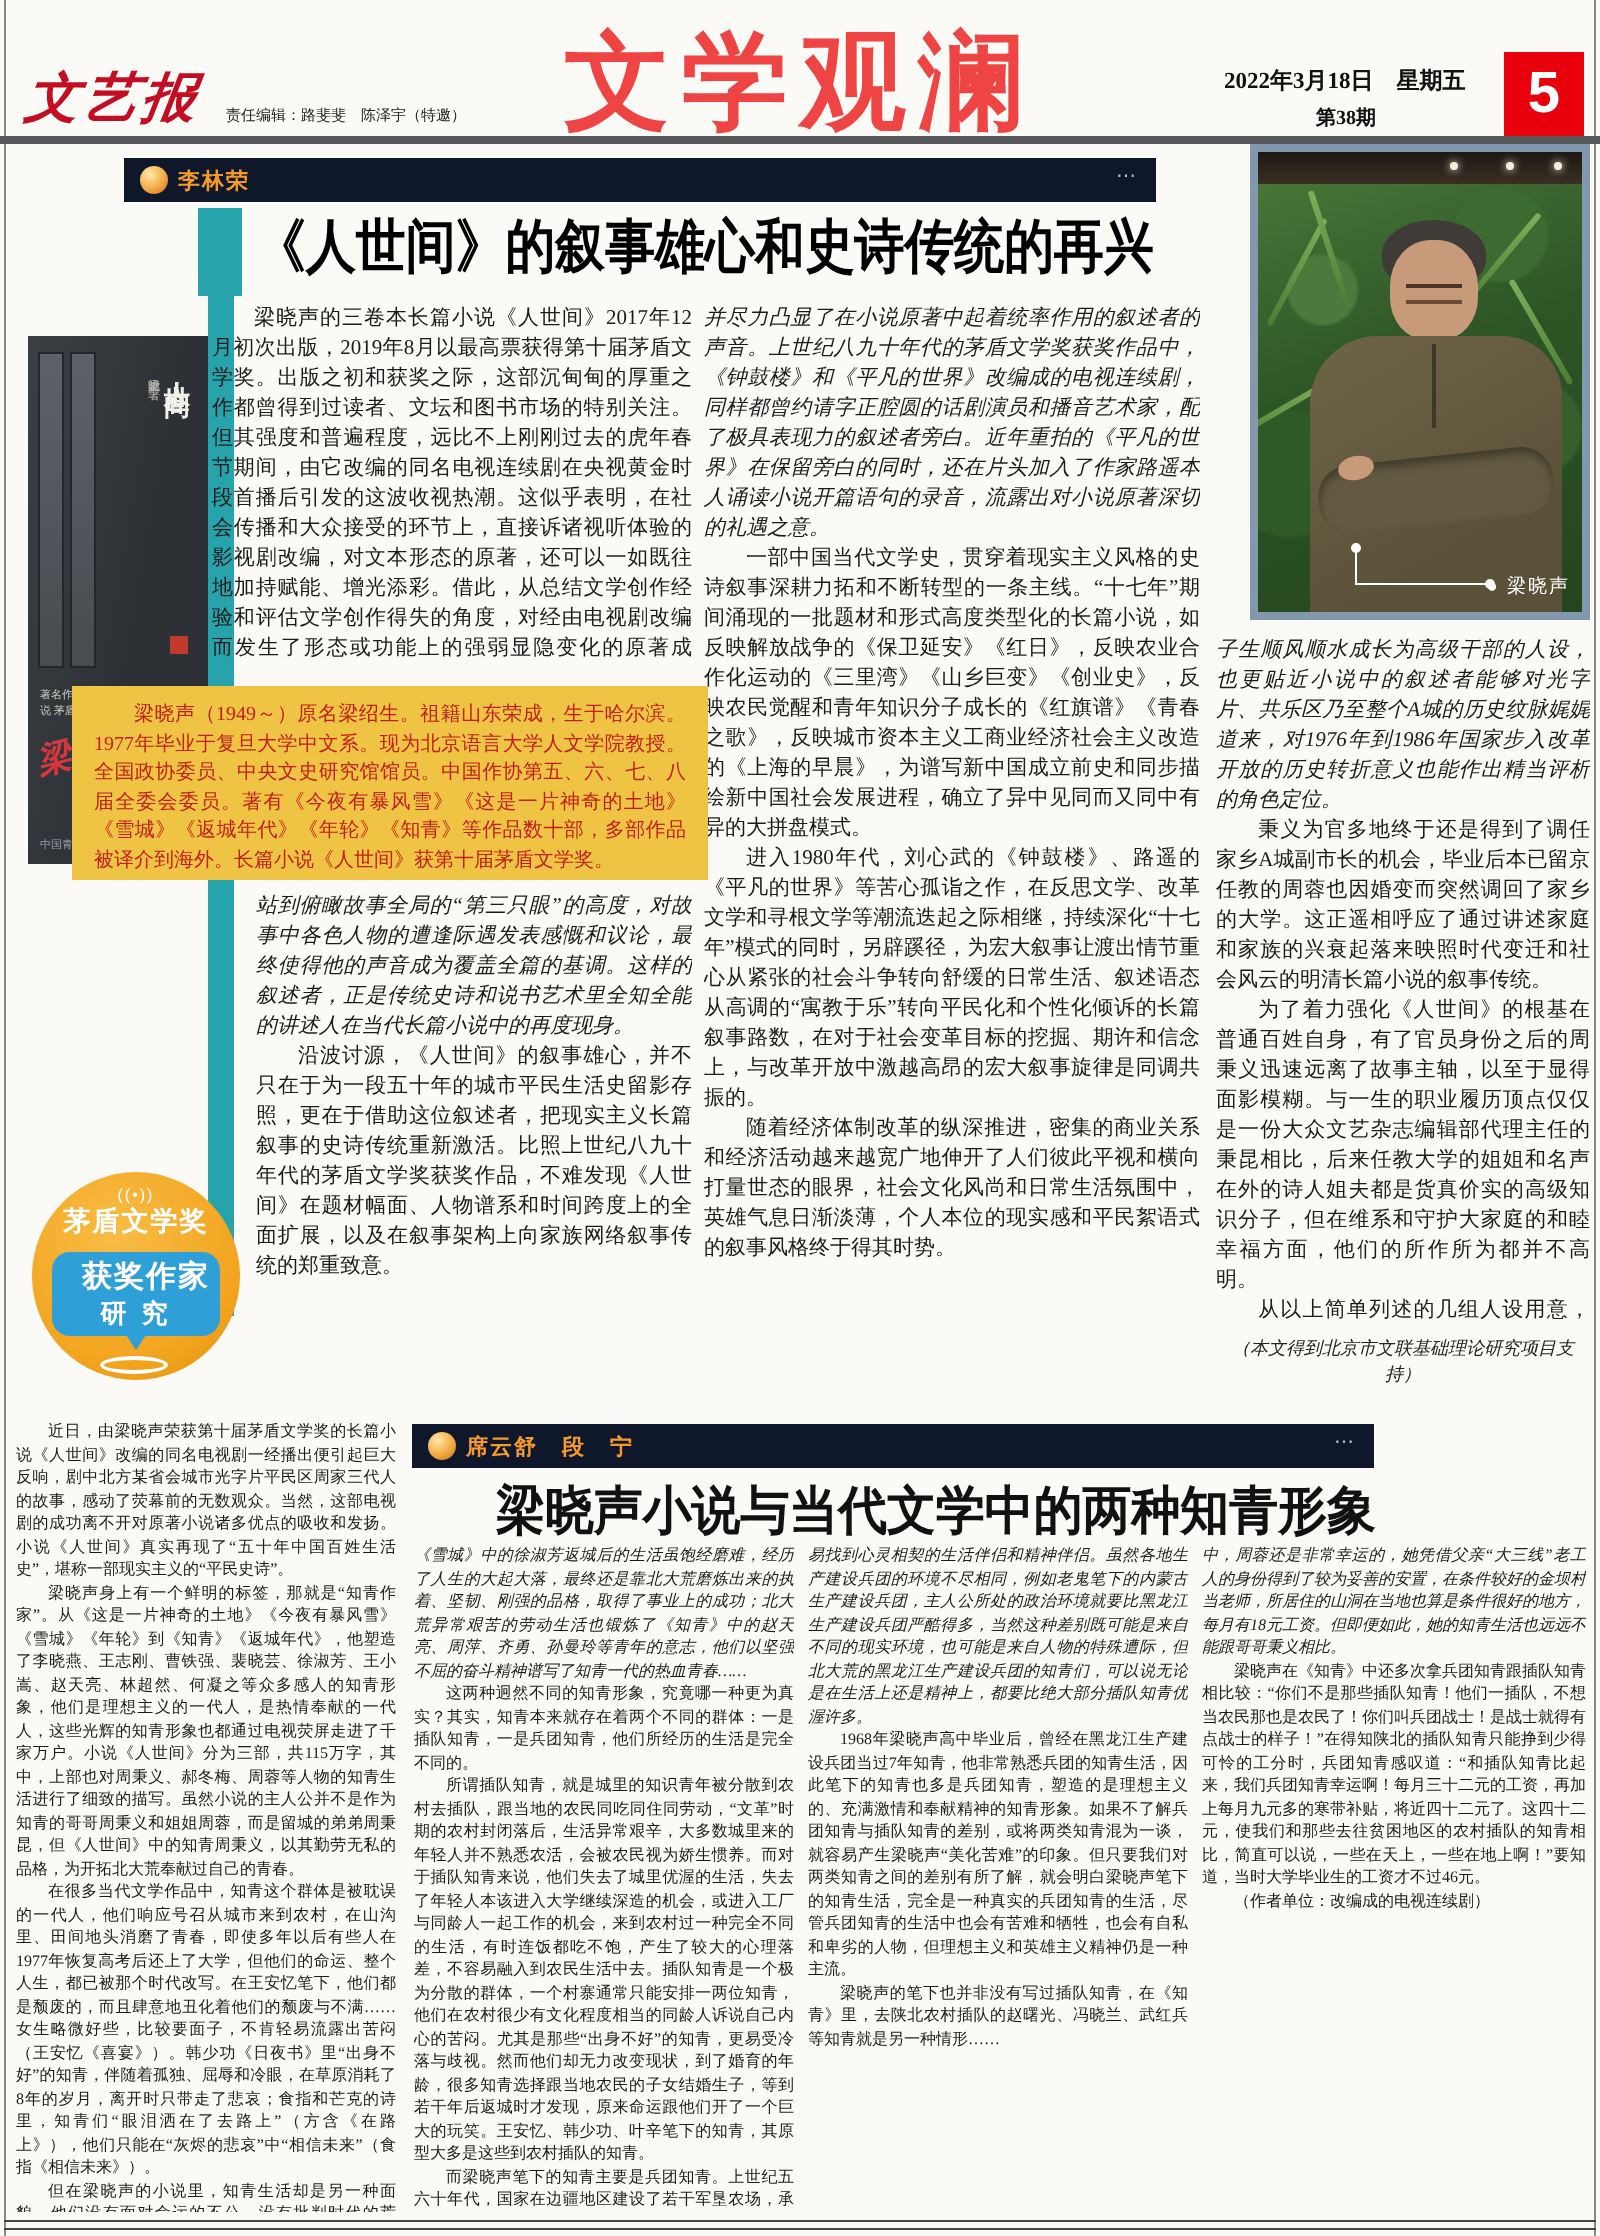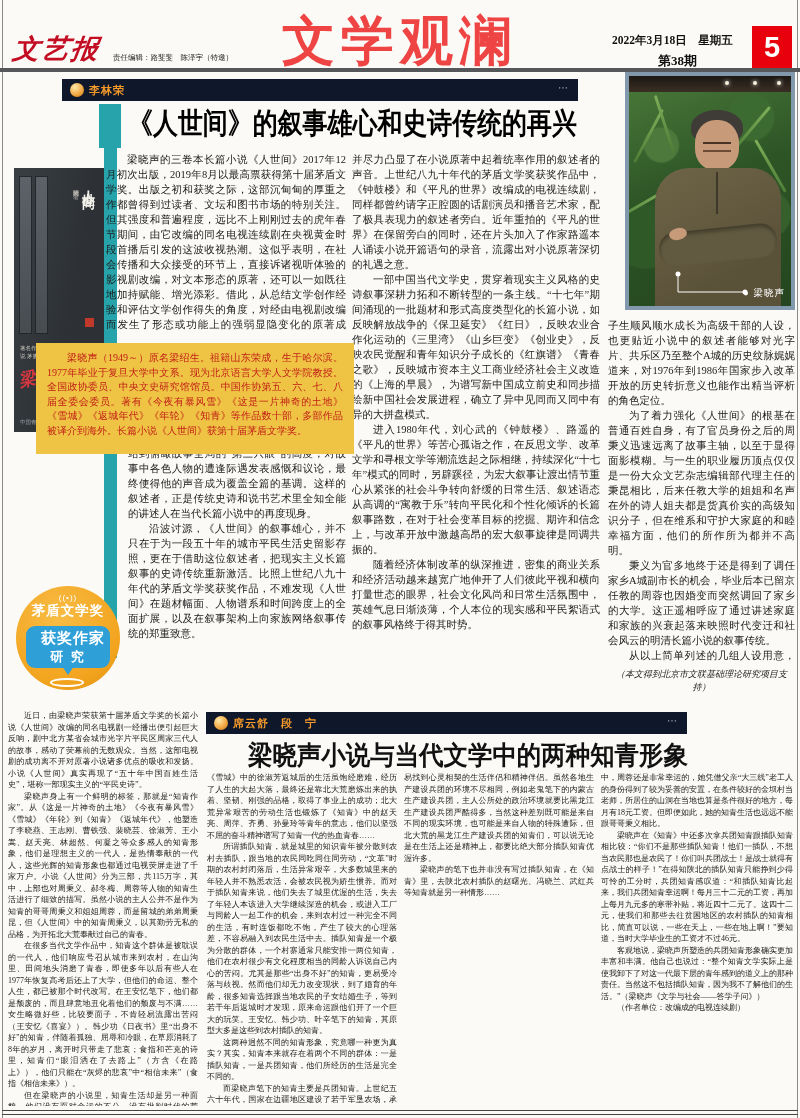--- a/index.html
+++ b/index.html
@@ -8,40 +8,40 @@
 
   
   .edge-v { position:absolute; top:0; width:1px; height:1118px; background:#8a8a8a; }
   .edge-b { position:absolute; left:2px; width:796px; height:1px; background:#444; }
 
   
   .masthead { position:absolute; left:13px; top:31px; color:#c30d23; font-size:27px; font-weight:bold; font-style:italic; font-family:"DejaVu Serif", serif; transform:skewX(-8deg); letter-spacing:2px; white-space:nowrap; }
   .editors { position:absolute; left:97px; top:53px; font-size:7.5px; color:#222; font-family:"Liberation Sans", sans-serif; white-space:nowrap;margin-left:16px; }
   .section-title { position:absolute; left:0; top:6px; width:800px; text-align:center; font-size:53px; font-weight:900; color:#ef4444; font-family:"Liberation Serif", serif; letter-spacing:6px; }
   .date-line1 { position:absolute; left:612px; top:33px; font-size:11.5px; font-weight:bold; color:#111; white-space:nowrap; }
-  .date-line2 { position:absolute; left:658px; top:52px; font-size:13px; font-weight:bold; color:#111;text-align:right; }
+  .date-line2 { position:absolute; left:658px; top:52px; font-size:10px; font-weight:bold; color:#111;text-align:right; }
   .pagenum { position:absolute; left:752px; top:26px; width:40px; height:42px; background:#e8000d; color:#fff; font-size:29px; font-weight:bold; text-align:center; line-height:42px; font-family:"Liberation Sans", sans-serif; }
   .header-bar { position:absolute; left:0; top:68px; width:800px; height:4px; background:#55575a; }
 
   
   .byline-bar { position:absolute; height:22px; background:#0f172a; }
   .byline-bar .medal { position:absolute; left:8px; top:4px; width:14px; height:14px; border-radius:50%; background:radial-gradient(circle at 35% 30%, #ffe9a8, #f0a43c 60%, #b96a10); }
   .byline-bar .aname { position:absolute; left:27px; top:4px; font-size:11px; font-weight:bold; color:#f39a2b; font-family:"Liberation Sans", sans-serif; letter-spacing:1px; white-space:nowrap; }
   .byline-bar .dots { position:absolute; right:9px; top:3px; color:#aebccb; font-size:10px; letter-spacing:1px; }
 
   
   .accent-block { position:absolute; left:99px; top:104px; width:22px; height:44px; background:#27a3ab; }
   .accent-strip { position:absolute; left:104px; top:148px; width:13px; height:510px; background:#27a3ab; }
   .headline1 { position:absolute; left:128px; top:104px; width:460px; font-size:29px; font-weight:900; color:#000; font-family:"Liberation Sans", sans-serif; white-space:nowrap; transform:scaleX(.86); transform-origin:left top; letter-spacing:0px; }
 
   .col { position:absolute; text-align:justify; overflow:hidden; color:#1b1b1b; }
   .t-col { font-size:10.5px; line-height:15px; }
   .b-col { font-size:8px; line-height:11.5px; }
   .col p { text-indent:2em; }
-  .col p.cont { text-indent:0; }
+  .col p.cont { text-indent:0;font-style:italic; }
 
   .footnote1 { position:absolute; left:608px; top:668px; width:187px; font-size:9px; color:#222; text-align:center; font-style:italic; }
 
   
   .photo { position:absolute; left:625px; top:72px; width:170px; height:238px; border:4px solid #8198ad; background:
       radial-gradient(circle at 20% 30%, #4d7a3c 0 8%, transparent 9%),
       radial-gradient(circle at 75% 18%, #3c6b31 0 10%, transparent 11%),
       radial-gradient(circle at 10% 70%, #2f5a28 0 14%, transparent 15%),
       radial-gradient(circle at 85% 60%, #355f2b 0 12%, transparent 13%),
       linear-gradient(160deg, #4a7a3a 0%, #2e5526 45%, #24451f 100%);
@@ -63,21 +63,21 @@
   .book { position:absolute; left:14px; top:168px; width:90px; height:264px; background:linear-gradient(100deg,#3a3f44,#2d3136 60%); overflow:hidden; }
   .book .spine { position:absolute; top:8px; width:13px; height:158px; background:linear-gradient(#5d6268,#474c51); border:1px solid #23262a; }
   .book .vtitle { position:absolute; right:7px; top:12px; color:#f2f0ea; font-size:13px; letter-spacing:3px; writing-mode:vertical-rl; font-weight:bold; }
   .book .vauthor { position:absolute; right:24px; top:16px; color:#b9b6ae; font-size:6px; writing-mode:vertical-rl; letter-spacing:1px; }
   .book .blurb { position:absolute; left:6px; top:176px; color:#cfccc2; font-size:5.5px; line-height:8px; width:78px; }
   .book .seal { position:absolute; right:10px; top:150px; width:9px; height:9px; background:#c0392b; }
   .book .sig { position:absolute; left:4px; bottom:46px; color:#d4373e; font-size:17px; font-style:italic; font-weight:bold; transform:rotate(-14deg); font-family:"DejaVu Serif", serif; letter-spacing:2px; }
   .book .pub { position:absolute; left:6px; bottom:6px; color:#9aa0a6; font-size:5.5px; }
 
   
-  .bio { position:absolute; left:36px; top:343px; width:318px; height:111px; background:#efc445; padding:8px 11px; color:#c22017; font-size:10px; line-height:14.5px; text-align:justify; overflow:hidden; }
+  .bio { position:absolute; left:36px; top:343px; width:318px; height:97px; background:#efc445; padding:8px 11px; color:#c22017; font-size:10px; line-height:14.5px; text-align:justify; overflow:hidden; }
   .bio p { text-indent:2em; }
 
   
   .qr-panel { position:absolute; left:10px; top:450px; width:90px; height:114px; background:#46586e; text-align:center; overflow:hidden; }
   .qr-code { position:relative; width:54px; height:54px; background:#fff; margin:7px auto 3px auto;
     background-image:
       linear-gradient(90deg,#111 25%,transparent 25% 50%,#111 50% 75%,transparent 75%),
       linear-gradient(#111 25%,transparent 25% 50%,#111 50% 75%,transparent 75%);
     background-size:9px 9px; background-blend-mode:screen; }
   .qr-code .finder { position:absolute; width:12px; height:12px; border:2px solid #111; background:#fff; }
@@ -172,22 +172,22 @@
       <p>沿波讨源，《人世间》的叙事雄心，并不只在于为一段五十年的城市平民生活史留影存照，更在于借助这位叙述者，把现实主义长篇叙事的史诗传统重新激活。比照上世纪八九十年代的茅盾文学奖获奖作品，不难发现《人世间》在题材幅面、人物谱系和时间跨度上的全面扩展，以及在叙事架构上向家族网络叙事传统的郑重致意。</p>
     </div>
   <div class="col t-col" style="left:352px; top:152px; width:248px; height:540px;">
       <p class="cont">并尽力凸显了在小说原著中起着统率作用的叙述者的声音。上世纪八九十年代的茅盾文学奖获奖作品中，《钟鼓楼》和《平凡的世界》改编成的电视连续剧，同样都曾约请字正腔圆的话剧演员和播音艺术家，配了极具表现力的叙述者旁白。近年重拍的《平凡的世界》在保留旁白的同时，还在片头加入了作家路遥本人诵读小说开篇语句的录音，流露出对小说原著深切的礼遇之意。</p>
       <p>一部中国当代文学史，贯穿着现实主义风格的史诗叙事深耕力拓和不断转型的一条主线。“十七年”期间涌现的一批题材和形式高度类型化的长篇小说，如反映解放战争的《保卫延安》《红日》，反映农业合作化运动的《三里湾》《山乡巨变》《创业史》，反映农民觉醒和青年知识分子成长的《红旗谱》《青春之歌》，反映城市资本主义工商业经济社会主义改造的《上海的早晨》，为谱写新中国成立前史和同步描绘新中国社会发展进程，确立了异中见同而又同中有异的大拼盘模式。</p>
       <p>进入1980年代，刘心武的《钟鼓楼》、路遥的《平凡的世界》等苦心孤诣之作，在反思文学、改革文学和寻根文学等潮流迭起之际相继，持续深化“十七年”模式的同时，另辟蹊径，为宏大叙事让渡出情节重心从紧张的社会斗争转向舒缓的日常生活、叙述语态从高调的“寓教于乐”转向平民化和个性化倾诉的长篇叙事路数，在对于社会变革目标的挖掘、期许和信念上，与改革开放中激越高昂的宏大叙事旋律是同调共振的。</p>
       <p>随着经济体制改革的纵深推进，密集的商业关系和经济活动越来越宽广地伸开了人们彼此平视和横向打量世态的眼界，社会文化风尚和日常生活氛围中，英雄气息日渐淡薄，个人本位的现实感和平民絮语式的叙事风格终于得其时势。</p>
     </div>
   <div class="col t-col" style="left:608px; top:318px; width:187px; height:345px;">
       <p class="cont">子生顺风顺水成长为高级干部的人设，也更贴近小说中的叙述者能够对光字片、共乐区乃至整个A城的历史纹脉娓娓道来，对1976年到1986年国家步入改革开放的历史转折意义也能作出精当评析的角色定位。</p>
+      <p>秉义为官多地终于还是得到了调任家乡A城副市长的机会，毕业后本已留京任教的周蓉也因婚变而突然调回了家乡的大学。这正遥相呼应了通过讲述家庭和家族的兴衰起落来映照时代变迁和社会风云的明清长篇小说的叙事传统。</p>
       <p>为了着力强化《人世间》的根基在普通百姓自身，有了官员身份之后的周秉义迅速远离了故事主轴，以至于显得面影模糊。与一生的职业履历顶点仅仅是一份大众文艺杂志编辑部代理主任的秉昆相比，后来任教大学的姐姐和名声在外的诗人姐夫都是货真价实的高级知识分子，但在维系和守护大家庭的和睦幸福方面，他们的所作所为都并不高明。</p>
-      <p>秉义为官多地终于还是得到了调任家乡A城副市长的机会，毕业后本已留京任教的周蓉也因婚变而突然调回了家乡的大学。这正遥相呼应了通过讲述家庭和家族的兴衰起落来映照时代变迁和社会风云的明清长篇小说的叙事传统。</p>
       <p>从以上简单列述的几组人设用意，《人世间》叙事架构的精心和缜密已可见一斑。砥砺现实主义史诗风格的叙事传统由此再兴，史诗气质的现实题材长篇小说创作逐浪竞起。</p>
     </div>
   <div class="footnote1">（本文得到北京市文联基础理论研究项目支持）</div>
 
   <div class="bio">
     <p>梁晓声（1949～）原名梁绍生。祖籍山东荣成，生于哈尔滨。1977年毕业于复旦大学中文系。现为北京语言大学人文学院教授。全国政协委员、中央文史研究馆馆员。中国作协第五、六、七、八届全委会委员。著有《今夜有暴风雪》《这是一片神奇的土地》《雪城》《返城年代》《年轮》《知青》等作品数十部，多部作品被译介到海外。长篇小说《人世间》获第十届茅盾文学奖。</p>
   </div>
 
 
   <div class="badge">
@@ -209,28 +209,28 @@
   <div class="headline2">梁晓声小说与当代文学中的两种知青形象</div>
 
   <div class="col b-col" style="left:8px; top:710px; width:190px; height:396px;">
       <p>近日，由梁晓声荣获第十届茅盾文学奖的长篇小说《人世间》改编的同名电视剧一经播出便引起巨大反响，剧中北方某省会城市光字片平民区周家三代人的故事，感动了荧幕前的无数观众。当然，这部电视剧的成功离不开对原著小说诸多优点的吸收和发扬。小说《人世间》真实再现了“五十年中国百姓生活史”，堪称一部现实主义的“平民史诗”。</p>
       <p>梁晓声身上有一个鲜明的标签，那就是“知青作家”。从《这是一片神奇的土地》《今夜有暴风雪》《雪城》《年轮》到《知青》《返城年代》，他塑造了李晓燕、王志刚、曹铁强、裴晓芸、徐淑芳、王小嵩、赵天亮、林超然、何凝之等众多感人的知青形象，他们是理想主义的一代人，是热情奉献的一代人，这些光辉的知青形象也都通过电视荧屏走进了千家万户。小说《人世间》分为三部，共115万字，其中，上部也对周秉义、郝冬梅、周蓉等人物的知青生活进行了细致的描写。虽然小说的主人公并不是作为知青的哥哥周秉义和姐姐周蓉，而是留城的弟弟周秉昆，但《人世间》中的知青周秉义，以其勤劳无私的品格，为开拓北大荒奉献过自己的青春。</p>
       <p>在很多当代文学作品中，知青这个群体是被耽误的一代人，他们响应号召从城市来到农村，在山沟里、田间地头消磨了青春，即使多年以后有些人在1977年恢复高考后还上了大学，但他们的命运、整个人生，都已被那个时代改写。在王安忆笔下，他们都是颓废的，而且肆意地丑化着他们的颓废与不满……女生略微好些，比较要面子，不肯轻易流露出苦闷（王安忆《喜宴》）。韩少功《日夜书》里“出身不好”的知青，伴随着孤独、屈辱和冷眼，在草原消耗了8年的岁月，离开时只带走了悲哀；食指和芒克的诗里，知青们“眼泪洒在了去路上”（方含《在路上》），他们只能在“灰烬的悲哀”中“相信未来”（食指《相信未来》）。</p>
       <p>但在梁晓声的小说里，知青生活却是另一种面貌。他们没有面对命运的不公，没有批判时代的荒谬，而是到劳动中去，用理想和汗水铸就青春的丰碑。《这是一片神奇的土地》里，指导员李晓燕和她的战友王志刚，为了战胜“鬼沼”而献出了年轻的生命；《今夜有暴风雪》里瘦弱而又倔强的上海知青裴晓芸好不容易争取到站岗的机会，在零下24摄氏度的暴风雪中她没有退缩……</p>
     </div>
   <div class="col b-col" style="left:207px; top:772px; width:190px; height:334px;">
       <p class="cont">《雪城》中的徐淑芳返城后的生活虽饱经磨难，经历了人生的大起大落，最终还是靠北大荒磨炼出来的执着、坚韧、刚强的品格，取得了事业上的成功；北大荒异常艰苦的劳动生活也锻炼了《知青》中的赵天亮、周萍、齐勇、孙曼玲等青年的意志，他们以坚强不屈的奋斗精神谱写了知青一代的热血青春……</p>
+      <p>这两种迥然不同的知青形象，究竟哪一种更为真实？其实，知青本来就存在着两个不同的群体：一是插队知青，一是兵团知青，他们所经历的生活是完全不同的。</p>
       <p>所谓插队知青，就是城里的知识青年被分散到农村去插队，跟当地的农民同吃同住同劳动，“文革”时期的农村封闭落后，生活异常艰辛，大多数城里来的年轻人并不熟悉农活，会被农民视为娇生惯养。而对于插队知青来说，他们失去了城里优渥的生活，失去了年轻人本该进入大学继续深造的机会，或进入工厂与同龄人一起工作的机会，来到农村过一种完全不同的生活，有时连饭都吃不饱，产生了较大的心理落差，不容易融入到农民生活中去。插队知青是一个极为分散的群体，一个村寨通常只能安排一两位知青，他们在农村很少有文化程度相当的同龄人诉说自己内心的苦闷。尤其是那些“出身不好”的知青，更易受冷落与歧视。然而他们却无力改变现状，到了婚育的年龄，很多知青选择跟当地农民的子女结婚生子，等到若干年后返城时才发现，原来命运跟他们开了一个巨大的玩笑。王安忆、韩少功、叶辛笔下的知青，其原型大多是这些到农村插队的知青。</p>
-      <p>这两种迥然不同的知青形象，究竟哪一种更为真实？其实，知青本来就存在着两个不同的群体：一是插队知青，一是兵团知青，他们所经历的生活是完全不同的。</p>
       <p>而梁晓声笔下的知青主要是兵团知青。上世纪五六十年代，国家在边疆地区建设了若干军垦农场，承担着屯垦戍边的职能，这些军垦农场实行一种准军事化管理，叫作生产建设兵团。</p>
     </div>
   <div class="col b-col" style="left:404px; top:772px; width:190px; height:334px;">
       <p class="cont">易找到心灵相契的生活伴侣和精神伴侣。虽然各地生产建设兵团的环境不尽相同，例如老鬼笔下的内蒙古生产建设兵团，主人公所处的政治环境就要比黑龙江生产建设兵团严酷得多，当然这种差别既可能是来自不同的现实环境，也可能是来自人物的特殊遭际，但北大荒的黑龙江生产建设兵团的知青们，可以说无论是在生活上还是精神上，都要比绝大部分插队知青优渥许多。</p>
+      <p>1968年梁晓声高中毕业后，曾经在黑龙江生产建设兵团当过7年知青，他非常熟悉兵团的知青生活，因此笔下的知青也多是兵团知青，塑造的是理想主义的、充满激情和奉献精神的知青形象。如果不了解兵团知青与插队知青的差别，或将两类知青混为一谈，就容易产生梁晓声“美化苦难”的印象。但只要我们对两类知青之间的差别有所了解，就会明白梁晓声笔下的知青生活，完全是一种真实的兵团知青的生活，尽管兵团知青的生活中也会有苦难和牺牲，也会有自私和卑劣的人物，但理想主义和英雄主义精神仍是一种主流。</p>
       <p>梁晓声的笔下也并非没有写过插队知青，在《知青》里，去陕北农村插队的赵曙光、冯晓兰、武红兵等知青就是另一种情形……</p>
     </div>
   <div class="col b-col" style="left:601px; top:772px; width:192px; height:334px;">
       <p class="cont">中，周蓉还是非常幸运的，她凭借父亲“大三线”老工人的身份得到了较为妥善的安置，在条件较好的金坝村当老师，所居住的山洞在当地也算是条件很好的地方，每月有18元工资。但即便如此，她的知青生活也远远不能跟哥哥秉义相比。</p>
       <p>梁晓声在《知青》中还多次拿兵团知青跟插队知青相比较：“你们不是那些插队知青！他们一插队，不想当农民那也是农民了！你们叫兵团战士！是战士就得有点战士的样子！”在得知陕北的插队知青只能挣到少得可怜的工分时，兵团知青感叹道：“和插队知青比起来，我们兵团知青幸运啊！每月三十二元的工资，再加上每月九元多的寒带补贴，将近四十二元了。这四十二元，使我们和那些去往贫困地区的农村插队的知青相比，简直可以说，一些在天上，一些在地上啊！”要知道，当时大学毕业生的工资才不过46元。</p>
-      <p>客观地说，梁晓声所塑造的兵团知青形象确实更加丰富和丰满。他自己也说过：“整个知青文学实际上是使我卸下了对这一代最下层的青年感到的道义上的那种责任。当然这不包括插队知青，因为我不了解他们的生活。”（梁晓声《文学与社会——答学子问》）</p>
       <p>（作者单位：改编成的电视连续剧）</p>
     </div>
 
 </div>
 
 </body></html>

